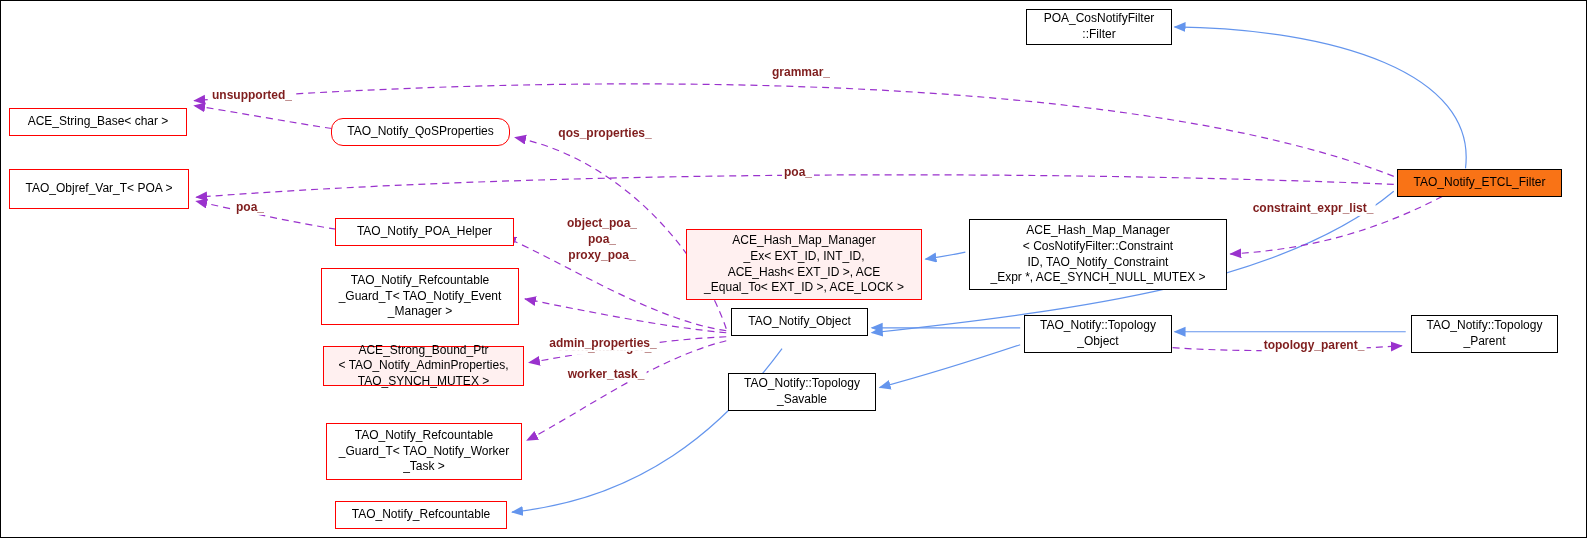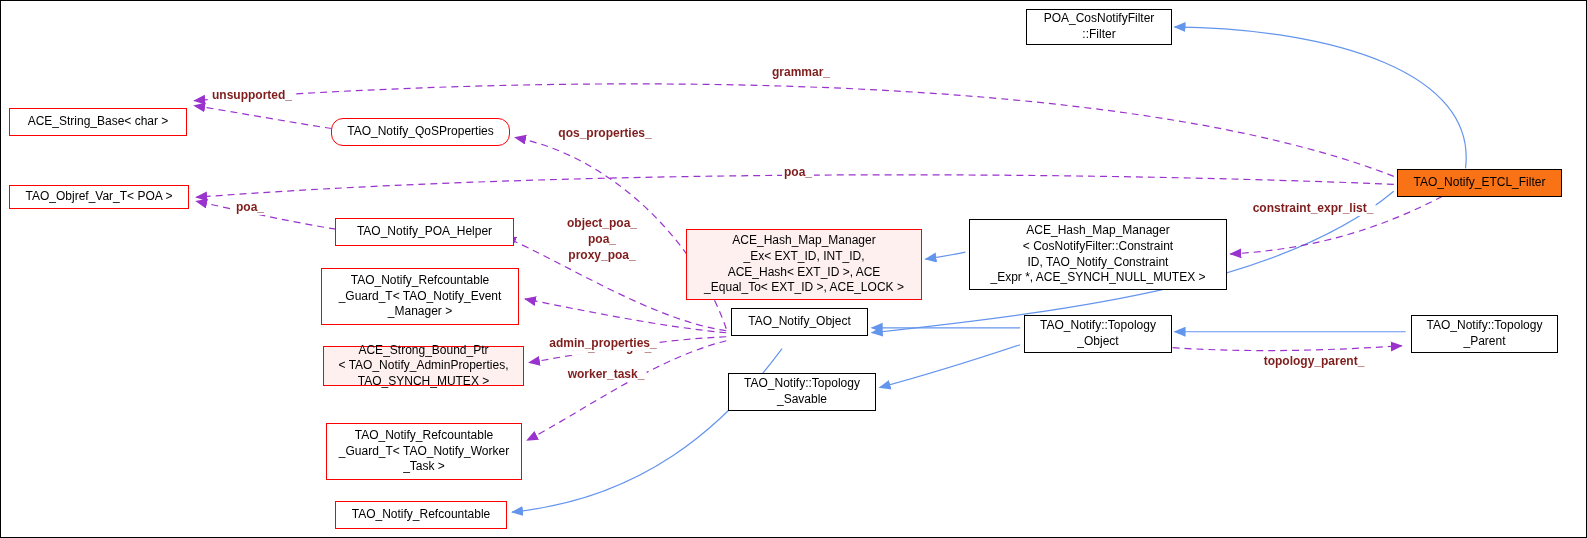--- a/index.html
+++ b/index.html
@@ -69,21 +69,21 @@
     <path class="edge purple" d="M1174,348 C1252,353 1330,351 1404,346" marker-end="url(#arrow-purple)"></path>
   </svg>
 
   <div class="node" style="left:1025px;top:8px;width:146px;height:36px;">POA_CosNotifyFilter
 ::Filter</div>
 
   <div class="node red" style="left:8px;top:88px;width:178px;height:28px;margin-top:19px;">ACE_String_Base&lt; char &gt;</div>
 
   <div class="node red" style="left:330px;top:117px;width:179px;height:28px;border-radius:12px;">TAO_Notify_QoSProperties</div>
 
-  <div class="node red" style="left:8px;top:184px;width:180px;height:24px;">TAO_Objref_Var_T&lt; POA &gt;</div>
+  <div class="node red" style="left:8px;top:168px;width:180px;height:40px;">TAO_Objref_Var_T&lt; POA &gt;</div>
 
   <div class="node red" style="left:334px;top:217px;width:179px;height:28px;">TAO_Notify_POA_Helper</div>
 
   <div class="node red" style="left:320px;top:267px;width:198px;height:57px;">TAO_Notify_Refcountable
 _Guard_T&lt; TAO_Notify_Event
 _Manager &gt;</div>
 
   <div class="node pink" style="left:322px;top:345px;width:201px;height:40px;">ACE_Strong_Bound_Ptr
 &lt; TAO_Notify_AdminProperties,
 TAO_SYNCH_MUTEX &gt;</div>
@@ -132,15 +132,15 @@
 proxy_poa_</div>
 
   <div class="edge-label" style="left:603px;top:301px;margin-top:45px;">event_manager_</div>
 
   <div class="edge-label" style="left:602px;top:342px;">admin_properties_</div>
 
   <div class="edge-label" style="left:605px;top:373px;">worker_task_</div>
 
   <div class="edge-label" style="left:1312px;top:207px;">constraint_expr_list_</div>
 
-  <div class="edge-label" style="left:1313px;top:344px;margin-top:16px;">topology_parent_</div>
+  <div class="edge-label" style="left:1313px;top:344px;">topology_parent_</div>
 
 </div>
 
 </body></html>

